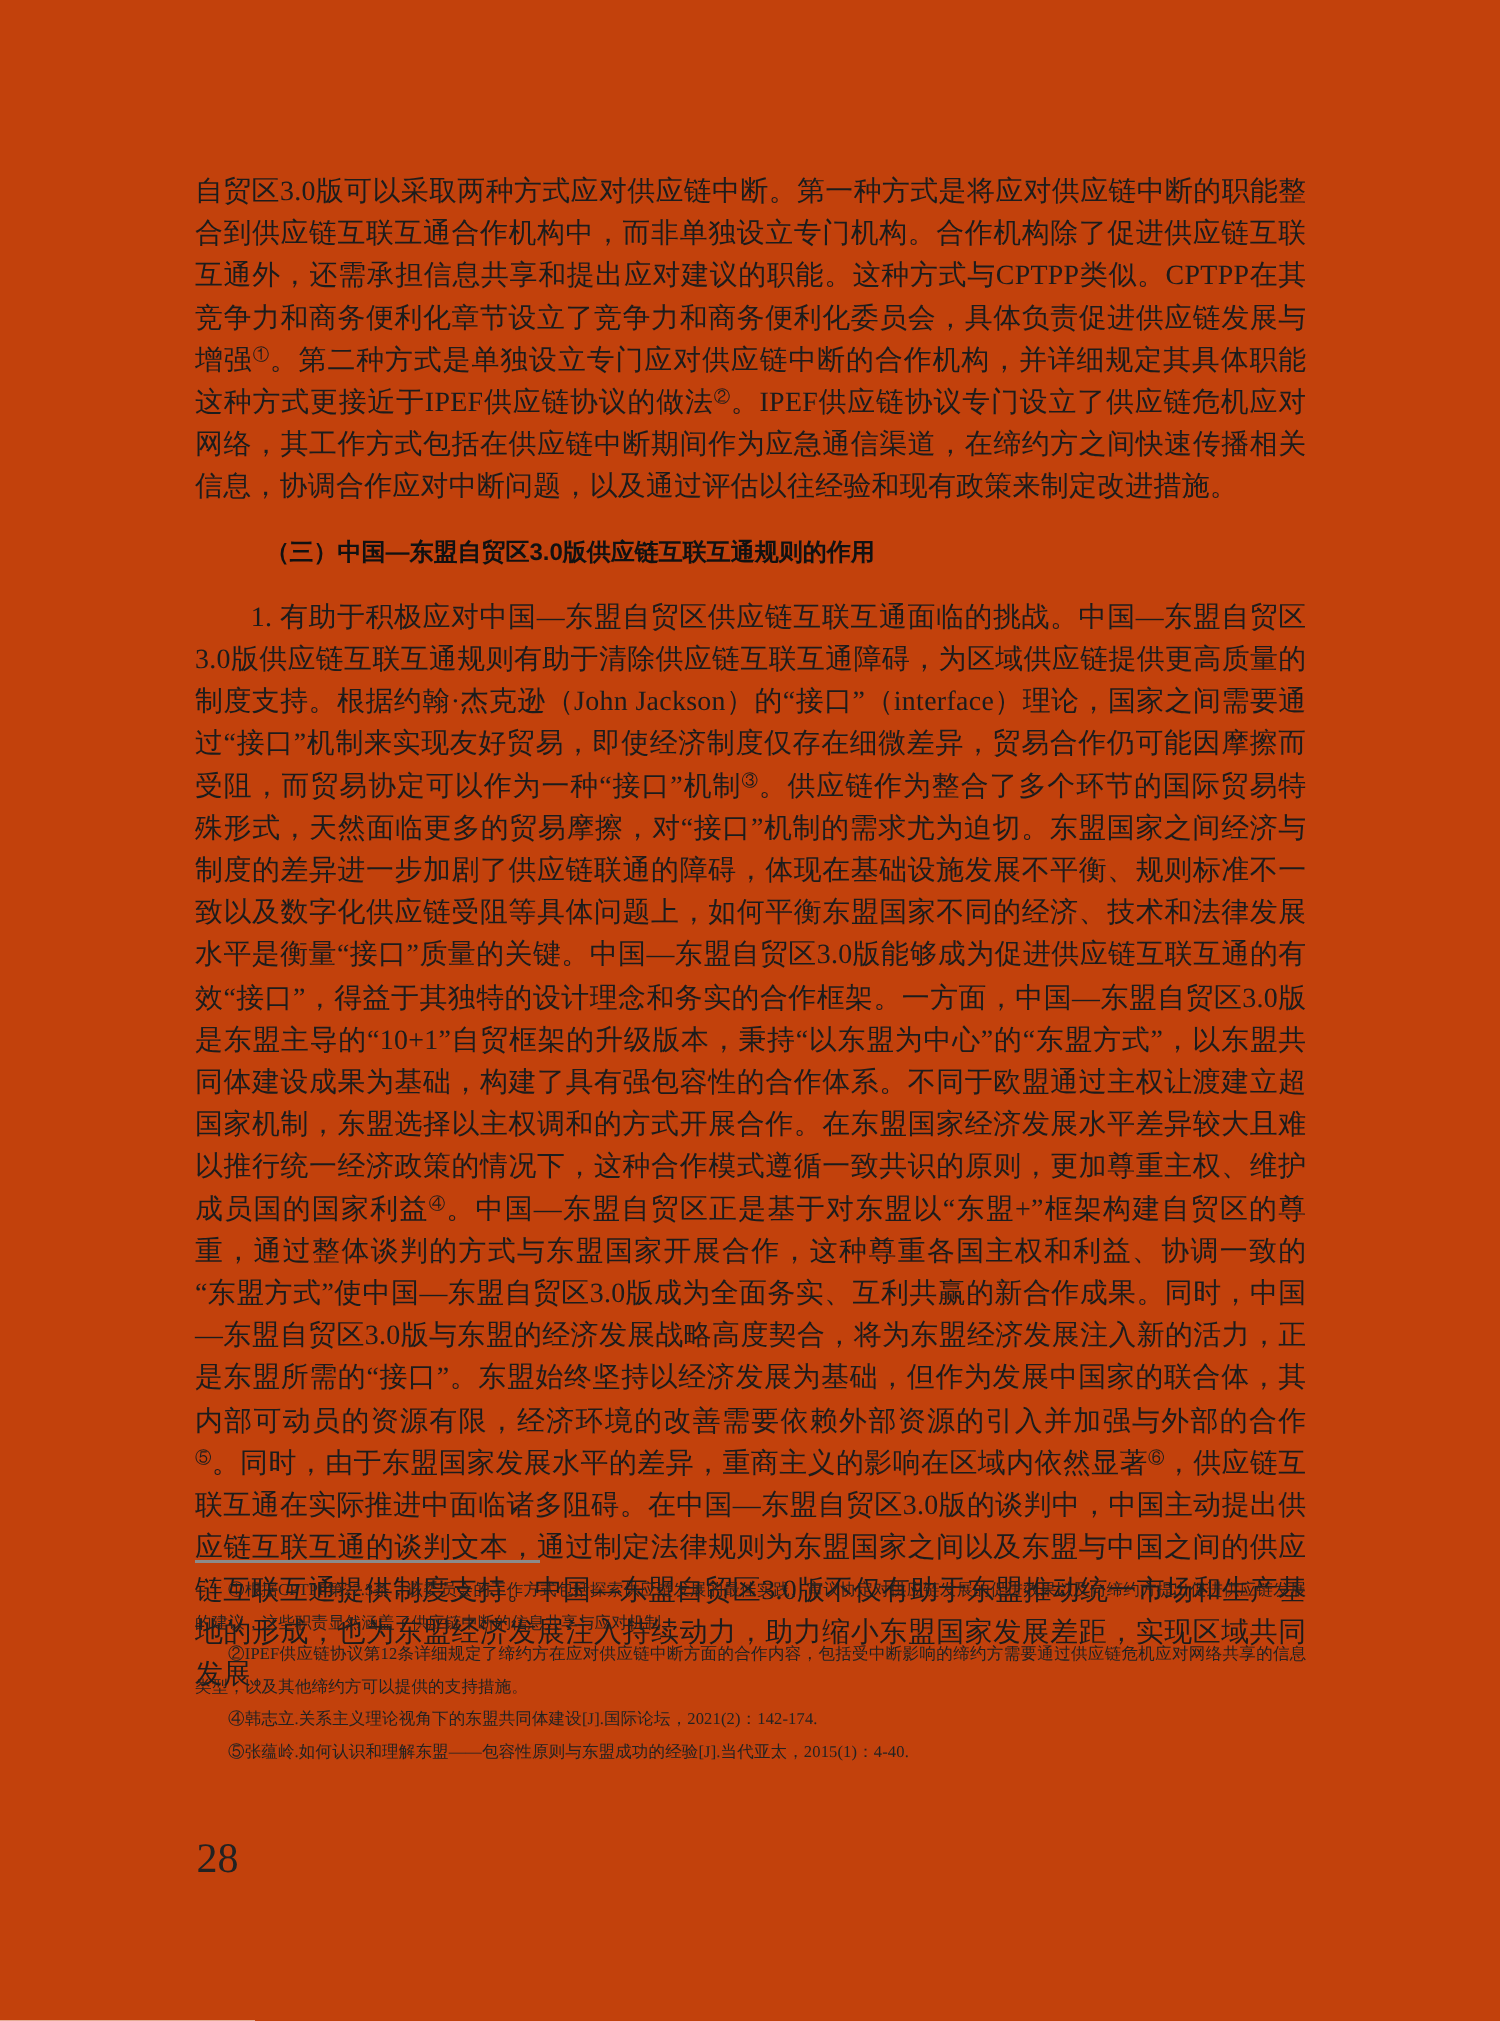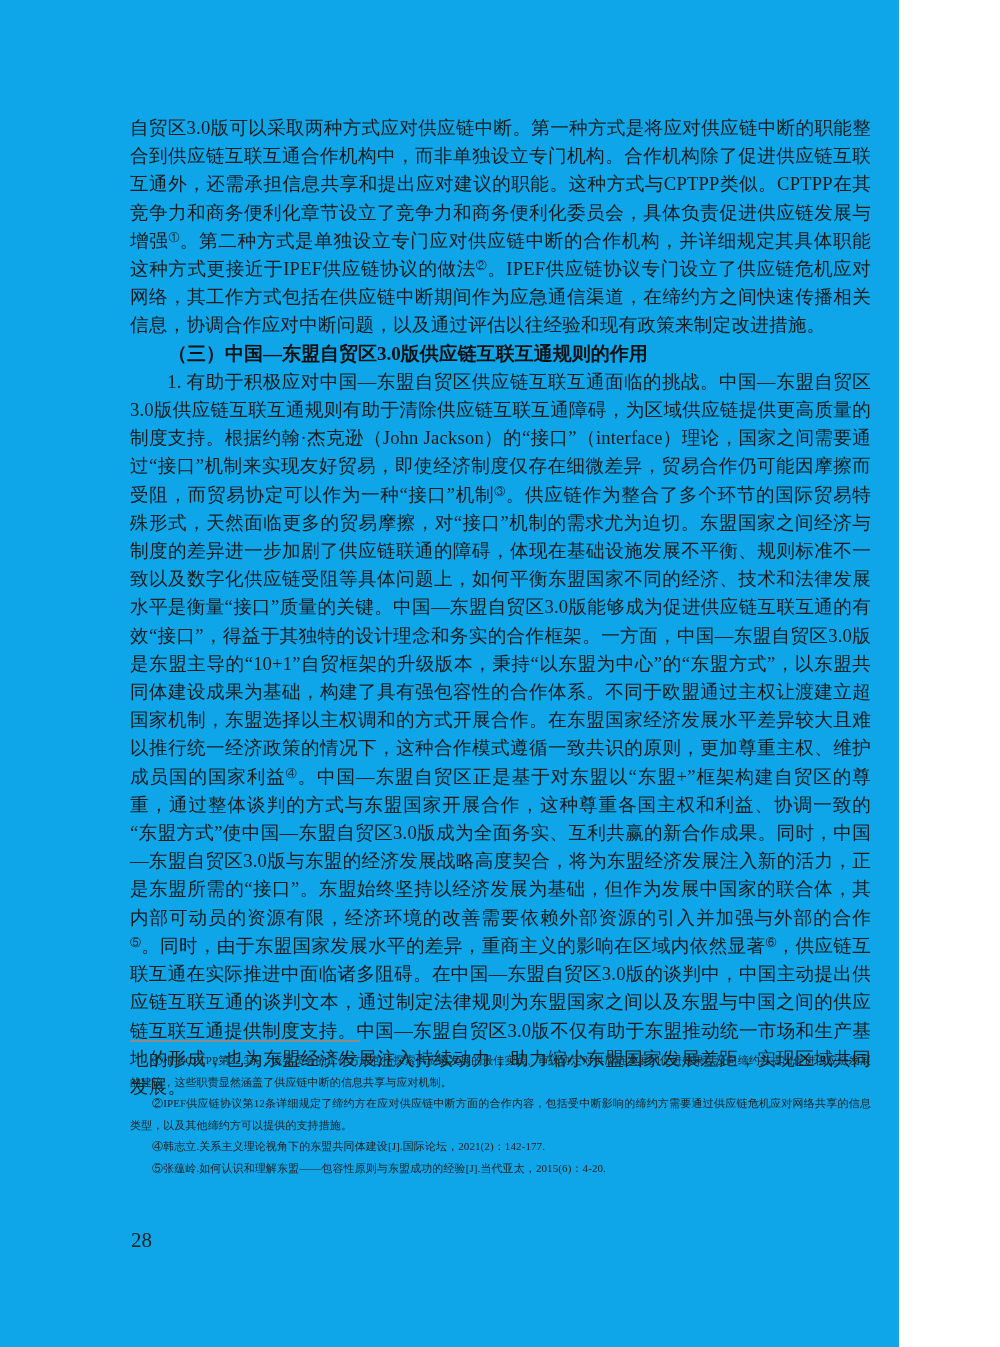--- a/index.html
+++ b/index.html
@@ -1,44 +1,44 @@
 <!DOCTYPE html>
 <html lang="zh"><head>
 <meta charset="utf-8">
 <style>
   html,body{margin:0;padding:0;background:#ffffff;}
   .page{
     position:relative;
-    width:899px;height:1347px;
-    background:#0ea5e9;
+    width:1000px;height:1347px;
+    background:#c2410c;
     overflow:hidden;
     color:#1c1c1c;
     font-family:"Liberation Serif","DejaVu Serif",serif;
   }
   .body-text{
     position:absolute;
     left:130px; top:114px;
     width:741px;
   }
   .para{
     margin:0;
     font-size:18.6px;
     line-height:28.2px;
     text-align:justify;
     text-indent:2em;
     letter-spacing:0.2px;
   }
   .para.flush{ text-indent:0; }
   .heading{
-    margin:0;
-    font-size:19px;
+    margin:15px;
+    font-size:16px;
     line-height:28.2px;
     text-indent:2em;
     font-weight:bold;
-    font-family:Liberation Serif, serif;
+    font-family:Liberation Sans, sans-serif;
     color:#111;
   }
   .sup{
     font-size:11px;
     line-height:0;
     vertical-align:6px;
     letter-spacing:0;
   }
   .footnotes-block{
     position:absolute;
@@ -56,21 +56,21 @@
     font-size:11px;
     line-height:21.5px;
     text-align:justify;
     text-indent:2em;
     letter-spacing:0.1px;
     color:#222;
   }
   .page-number{
     position:absolute;
     left:131px; top:1228px;
-    font-size:21px;
+    font-size:28px;
     line-height:24px;
     color:#222;
   }
 </style>
 </head>
 <body>
 
 <div class="page">
 
   <main class="body-text">
@@ -79,19 +79,19 @@
     <h2 class="heading">（三）中国—东盟自贸区3.0版供应链互联互通规则的作用</h2>
 
     <p class="para"><span>1. 有助于积极应对中国—东盟自贸区供应链互联互通面临的挑战。中国—东盟自贸区3.0版供应链互联互通规则有助于清除供应链互联互通障碍，为区域供应链提供更高质量的制度支持。根据约翰·杰克逊（John Jackson）的“接口”（interface）理论，国家之间需要通过“接口”机制来实现友好贸易，即使经济制度仅存在细微差异，贸易合作仍可能因摩擦而受阻，而贸易协定可以作为一种“接口”机制</span><span class="sup">③</span><span>。供应链作为整合了多个环节的国际贸易特殊形式，天然面临更多的贸易摩擦，对“接口”机制的需求尤为迫切。东盟国家之间经济与制度的差异进一步加剧了供应链联通的障碍，体现在基础设施发展不平衡、规则标准不一致以及数字化供应链受阻等具体问题上，如何平衡东盟国家不同的经济、技术和法律发展水平是衡量“接口”质量的关键。中国—东盟自贸区3.0版能够成为促进供应链互联互通的有效“接口”，得益于其独特的设计理念和务实的合作框架。一方面，中国—东盟自贸区3.0版是东盟主导的“10+1”自贸框架的升级版本，秉持“以东盟为中心”的“东盟方式”，以东盟共同体建设成果为基础，构建了具有强包容性的合作体系。不同于欧盟通过主权让渡建立超国家机制，东盟选择以主权调和的方式开展合作。在东盟国家经济发展水平差异较大且难以推行统一经济政策的情况下，这种合作模式遵循一致共识的原则，更加尊重主权、维护成员国的国家利益</span><span class="sup">④</span><span>。中国—东盟自贸区正是基于对东盟以“东盟+”框架构建自贸区的尊重，通过整体谈判的方式与东盟国家开展合作，这种尊重各国主权和利益、协调一致的“东盟方式”使中国—东盟自贸区3.0版成为全面务实、互利共赢的新合作成果。同时，中国—东盟自贸区3.0版与东盟的经济发展战略高度契合，将为东盟经济发展注入新的活力，正是东盟所需的“接口”。东盟始终坚持以经济发展为基础，但作为发展中国家的联合体，其内部可动员的资源有限，经济环境的改善需要依赖外部资源的引入并加强与外部的合作</span><span class="sup">⑤</span><span>。同时，由于东盟国家发展水平的差异，重商主义的影响在区域内依然显著</span><span class="sup">⑥</span><span>，供应链互联互通在实际推进中面临诸多阻碍。在中国—东盟自贸区3.0版的谈判中，中国主动提出供应链互联互通的谈判文本，通过制定法律规则为东盟国家之间以及东盟与中国之间的供应链互联互通提供制度支持。中国—东盟自贸区3.0版不仅有助于东盟推动统一市场和生产基地的形成，也为东盟经济发展注入持续动力，助力缩小东盟国家发展差距，实现区域共同发展。</span></p>
 
   </main>
 
   <footer class="footnotes-block">
     <div class="fn-sep"></div>
     <p class="fn">①根据CPTPP第22.3条，该委员会的工作方式包括探索供应链发展的最佳实践、审议协定对供应链发展的促进效果以及向缔约方提出促进供应链发展的建议，这些职责显然涵盖了供应链中断的信息共享与应对机制。</p>
     <p class="fn">②IPEF供应链协议第12条详细规定了缔约方在应对供应链中断方面的合作内容，包括受中断影响的缔约方需要通过供应链危机应对网络共享的信息类型，以及其他缔约方可以提供的支持措施。</p>
-    <p class="fn">④韩志立.关系主义理论视角下的东盟共同体建设[J].国际论坛，2021(2)：142-177.</p>
-    <p class="fn">⑤张蕴岭.如何认识和理解东盟——包容性原则与东盟成功的经验[J].当代亚太，2015(6)：4-20.</p>
+    <p class="fn">④韩志立.关系主义理论视角下的东盟共同体建设[J].国际论坛，2021(2)：142-174.</p>
+    <p class="fn">⑤张蕴岭.如何认识和理解东盟——包容性原则与东盟成功的经验[J].当代亚太，2015(1)：4-40.</p>
   </footer>
 
   <div class="page-number">28</div>
 
 </div>
 
 </body></html>

